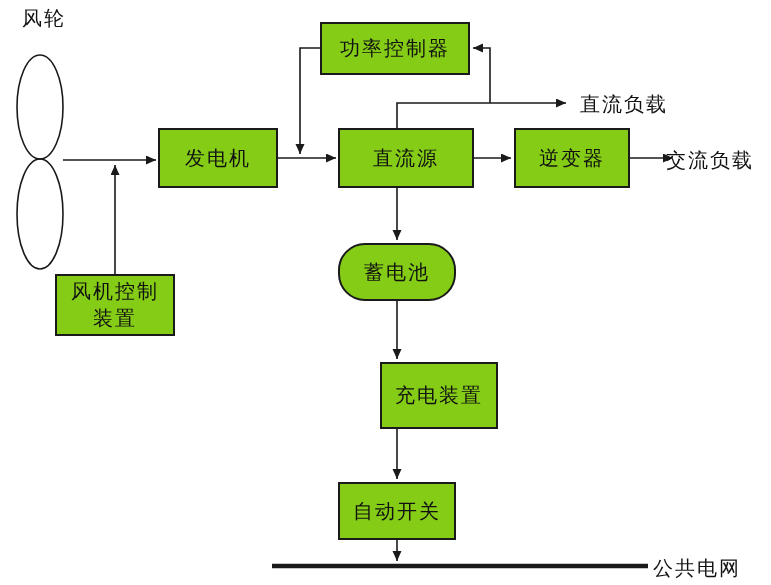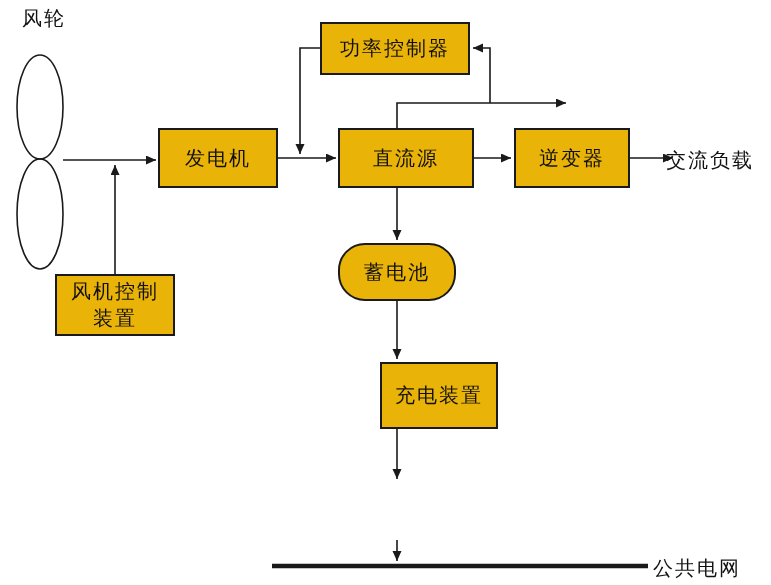--- a/index.html
+++ b/index.html
@@ -19,21 +19,21 @@
   .connector-layer {
     position: absolute;
     left: 0;
     top: 0;
     width: 771px;
     height: 585px;
   }
   .box {
     position: absolute;
     border: 2px solid #1a1a1a;
-    background: #eab308;
+    background: #84cc16;
     display: flex;
     align-items: center;
     justify-content: center;
     box-sizing: border-box;
     text-align: center;
   }
   .box-label {
     font-size: 20px;
     letter-spacing: 2px;
     line-height: 1.35;
@@ -116,21 +116,25 @@
   </div>
 
   <div class="box" style="left:338px; top:243px; width:118px; height:58px;border-radius:27px;">
     <span class="box-label">蓄电池</span>
   </div>
 
   <div class="box" style="left:338px; top:362px; width:118px; height:67px;margin-left:42px;">
     <span class="box-label">充电装置</span>
   </div>
 
+  <div class="box" style="left:338px; top:482px; width:118px; height:58px;">
+    <span class="box-label">自动开关</span>
+  </div>
 
   <div class="float-label" style="left:22px; top:5px;">风轮</div>
 
+  <div class="float-label" style="left:580px; top:91px;">直流负载</div>
 
   <div class="float-label" style="left:666px; top:147px;">交流负载</div>
 
   <div class="float-label" style="left:653px; top:555px;">公共电网</div>
 
 </div>
 
 </body></html>

